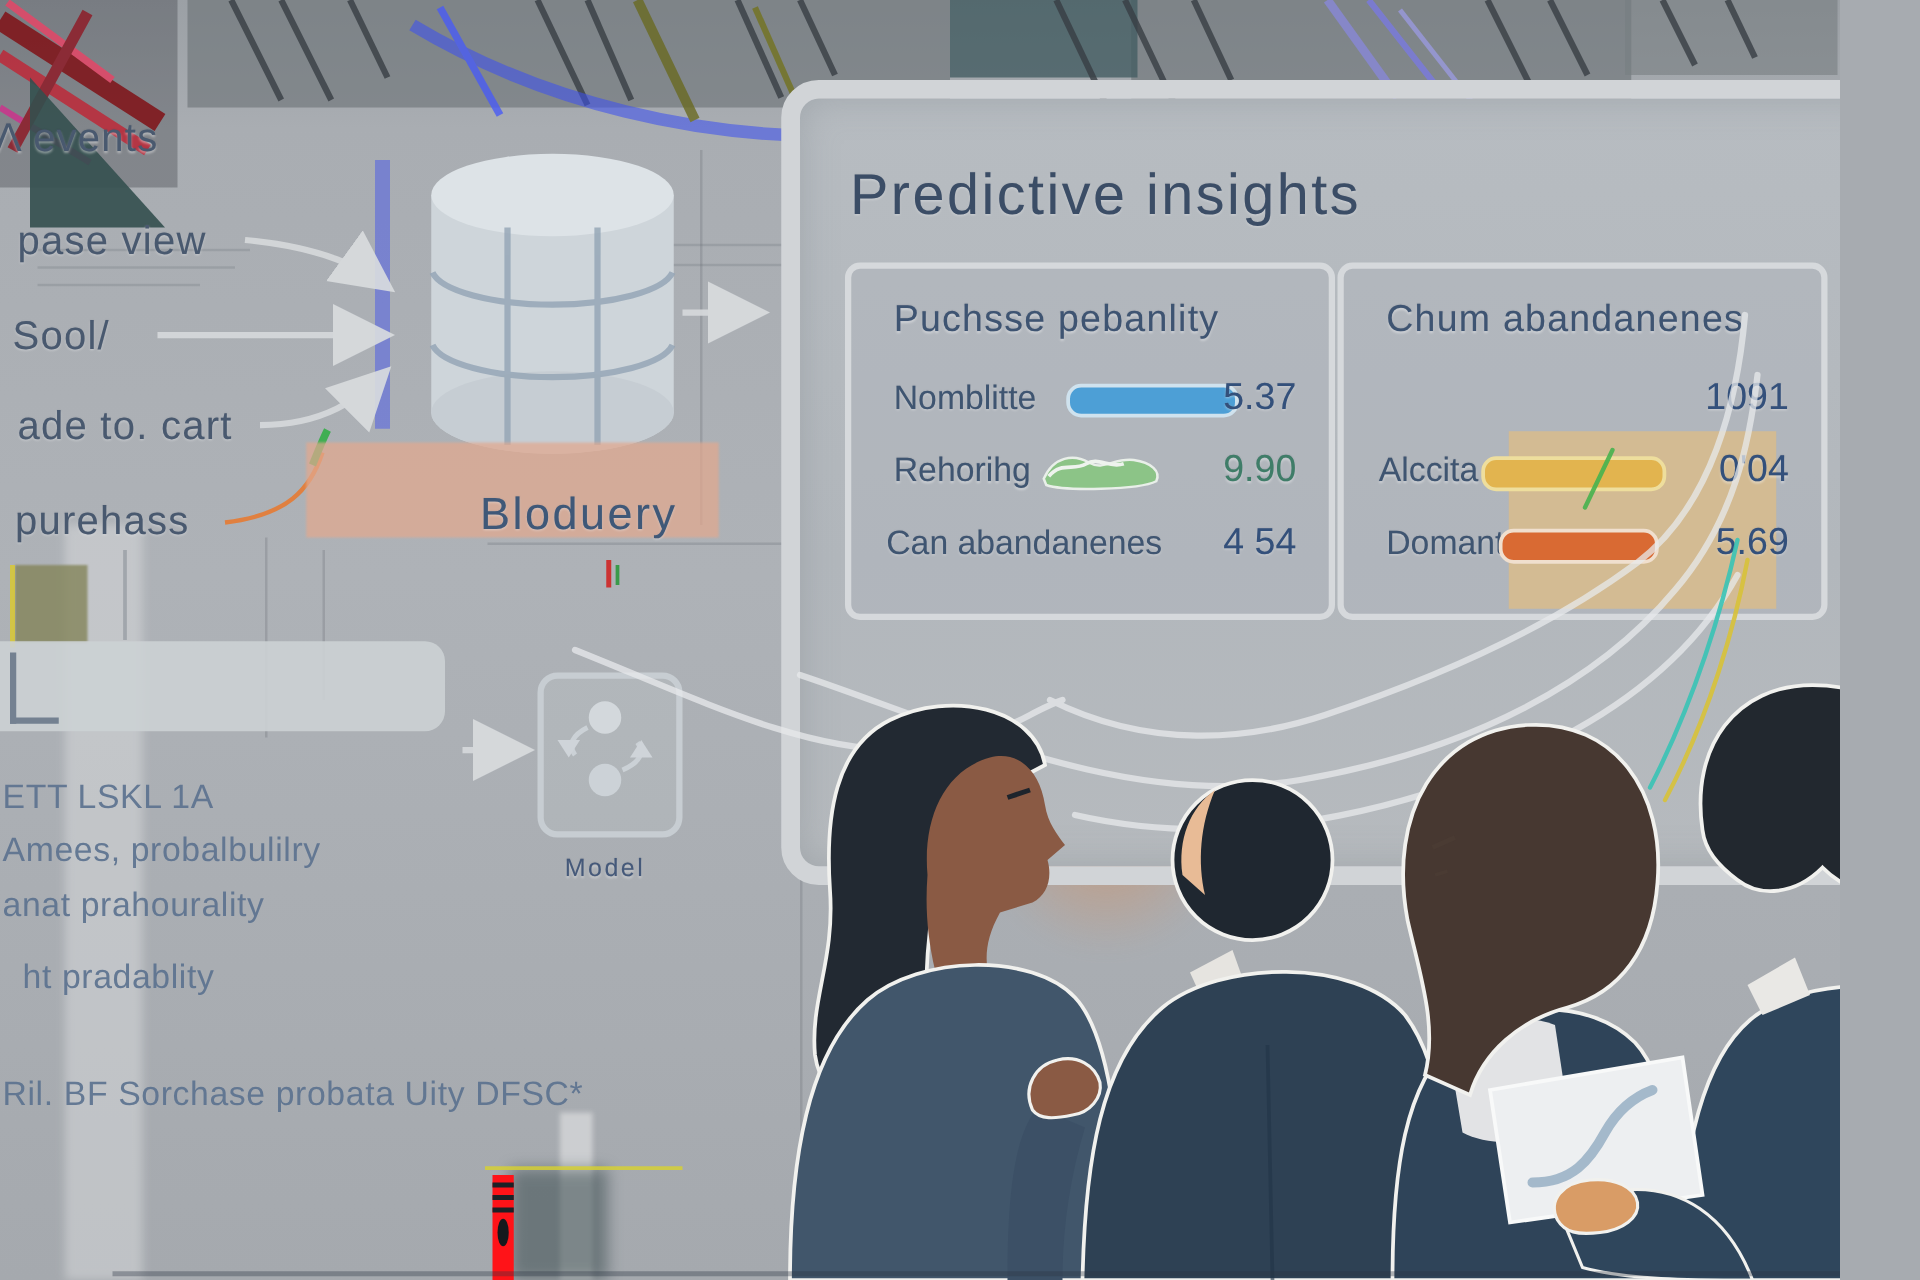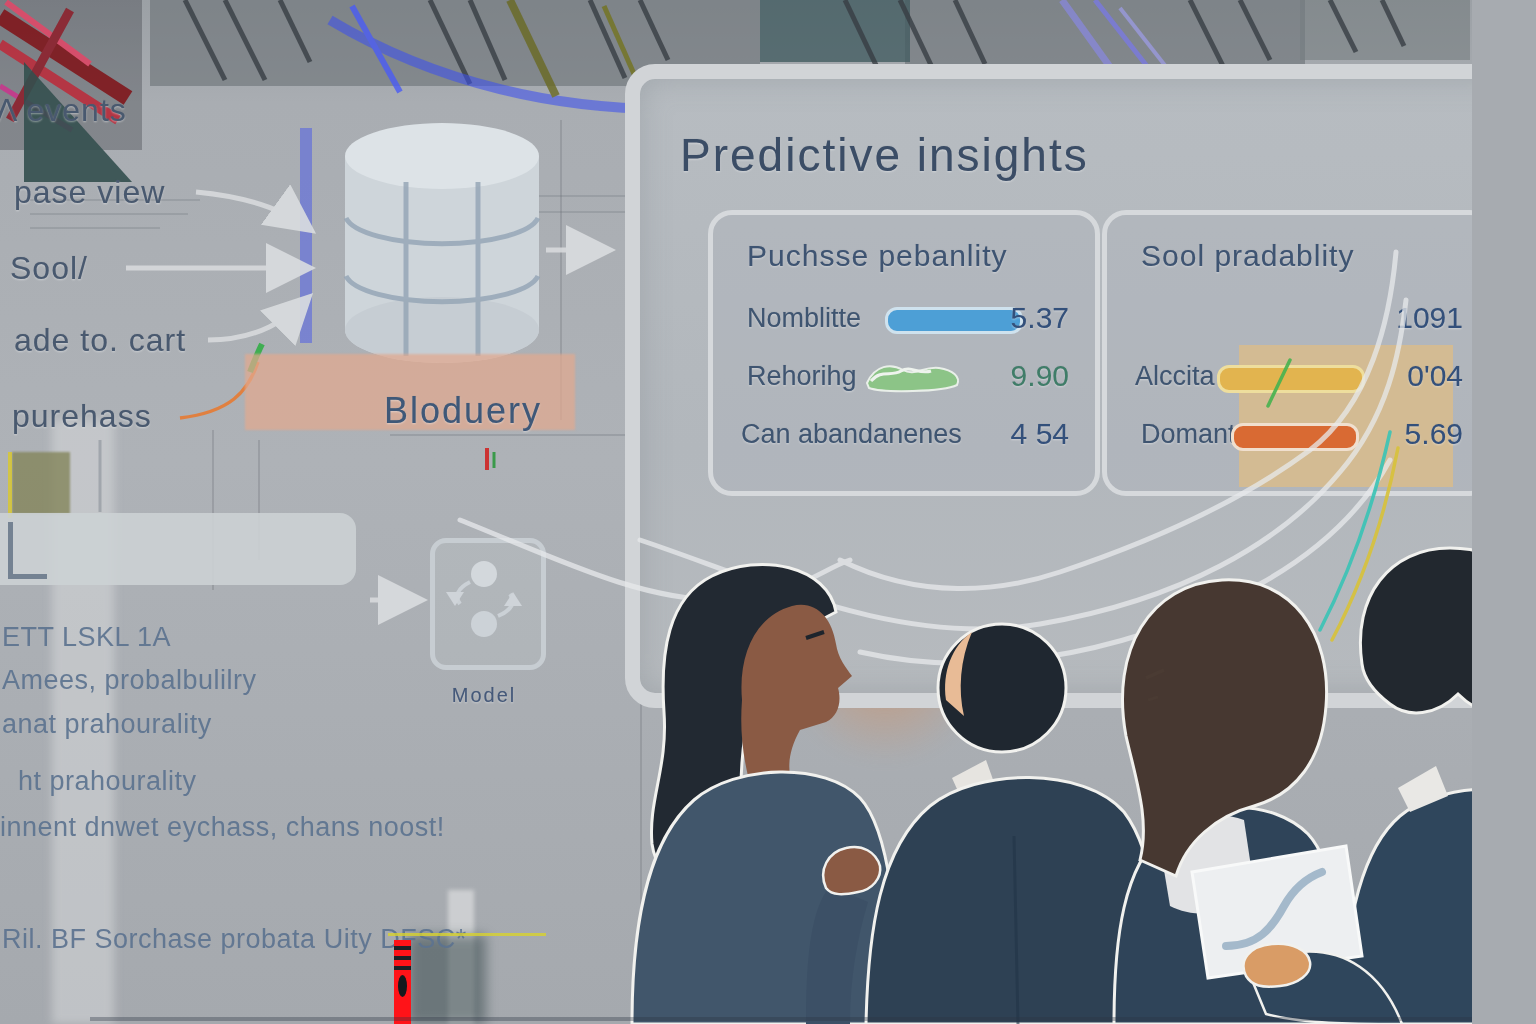--- a/index.html
+++ b/index.html
@@ -28,21 +28,21 @@
   .olive-edge{left:8px;top:452px;width:4px;height:66px;background:#d8c832;opacity:.85;}
   
   .model-box{left:430px;top:538px;width:106px;height:122px;border:5px solid #c7cdd2;border-radius:16px;background:rgba(230,233,235,.10);}
   
   .note{color:#5d7390;font-size:27px;letter-spacing:.5px;opacity:.92;white-space:nowrap;}
   
   .board{left:625px;top:64px;width:868px;height:614px;border:15px solid #d1d4d7;border-radius:30px;
          background:linear-gradient(180deg,#b7bcc1 0%,#b2b7bc 60%,#b6babe 100%);
          box-shadow:inset 0 0 30px rgba(120,128,136,.35);}
   .board-title{left:680px;top:128px;font-size:46px;color:#3b4d66;letter-spacing:2px;}
-  .panel{position:absolute;width:382px;height:276px;border:5px solid #d6d9dc;border-radius:24px;background:rgba(175,181,187,.55);margin-left:32px;}
+  .panel{position:absolute;width:382px;height:276px;border:5px solid #d6d9dc;border-radius:12px;background:rgba(175,181,187,.55);}
   .panel-l{left:676px;top:210px;}
   .panel-r{left:1070px;top:210px;}
   .panel-title{position:absolute;left:34px;top:24px;font-size:30px;color:#3e5472;letter-spacing:1px;white-space:nowrap;}
   .row{position:absolute;left:0;width:100%;height:40px;text-decoration:underline;}
   .row-label{position:absolute;left:34px;top:2px;font-size:27px;color:#3f5571;white-space:nowrap;}
   .row-value{position:absolute;right:26px;top:0;font-size:30px;color:#33507b;}
   .pill{position:absolute;border-radius:12px;}
   .pill-blue{left:172px;top:6px;width:132px;height:21px;background:#4d9fd6;border:3px solid #cfe2ee;}
   .pill-yellow{left:110px;top:6px;width:142px;height:22px;background:#e2b44f;border:3px solid #eede9d;}
   .pill-orange{left:124px;top:6px;width:122px;height:22px;background:#d96a33;border:3px solid #f0dfce;}
@@ -192,23 +192,22 @@
     <path d="M32 34 C20 40,16 48,22 56" stroke="#cbd1d6" stroke-width="4" fill="none"></path>
     <path d="M60 68 C74 62,78 54,72 46" stroke="#cbd1d6" stroke-width="4" fill="none"></path>
     <polygon points="8,44 26,44 17,58" fill="#cfd4d9"></polygon>
     <polygon points="66,58 84,58 75,44" fill="#cfd4d9"></polygon>
   </svg>
   <div class="abs model-label soft">Model</div>
 
   <div class="abs note" style="left:2px;top:622px">ETT LSKL 1A</div>
   <div class="abs note" style="left:2px;top:709px">anat prahourality</div>
   <div class="abs note" style="left:2px;top:665px">Amees, probalbulilry</div>
-  <div class="abs note" style="left:18px;top:766px">ht prahourality</div>
-  <div class="abs note" style="left:0px;top:812px">innent dnwet eychass, chans noost!</div>
-  <div class="abs note" style="left:2px;top:924px">Ril. BF Sorchase probata Uity DFSC*</div>
+  <div class="abs note" style="left:18px;top:766px">ht pradablity</div>
+  <div class="abs note" style="left:2px;top:860px">Ril. BF Sorchase probata Uity DFSC*</div>
 
   <div class="abs board"></div>
   <div class="abs board-title soft">Predictive insights</div>
 
   <div class="panel panel-l">
     <div class="panel-title soft">Puchsse pebanlity</div>
     <div class="row" style="top:86px">
       <span class="row-label soft">Nomblitte</span>
       <span class="pill pill-blue"></span>
       <span class="row-value soft">5.37</span>
@@ -222,21 +221,21 @@
       <span class="row-value val-green soft">9.90</span>
     </div>
     <div class="row" style="top:202px">
       <span class="row-label soft" style="left:28px">Can abandanenes</span>
       <span class="row-value soft">4 54</span>
     </div>
   </div>
 
   <div class="panel panel-r">
     <div class="tan-rect"></div>
-    <div class="panel-title soft">Sool pradablity</div>
+    <div class="panel-title soft">Chum abandanenes</div>
     <div class="row" style="top:86px">
       <span class="row-value soft">1091</span>
     </div>
     <div class="row" style="top:144px">
       <span class="row-label soft" style="left:28px">Alccita</span>
       <span class="pill pill-yellow"></span>
       <span class="row-value soft">0'04</span>
     </div>
     <div class="row" style="top:202px">
       <span class="row-label soft">Domant</span>

